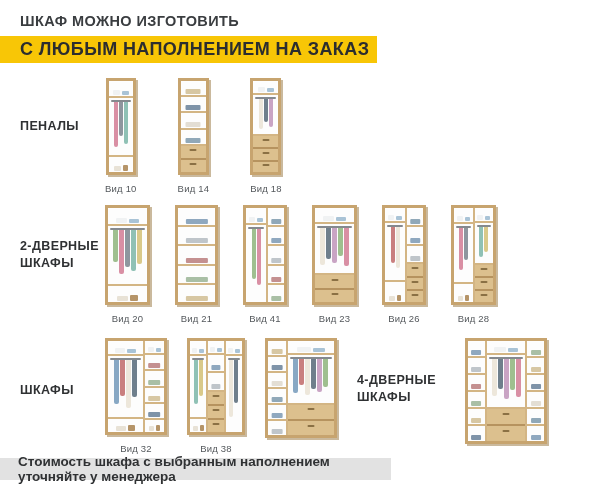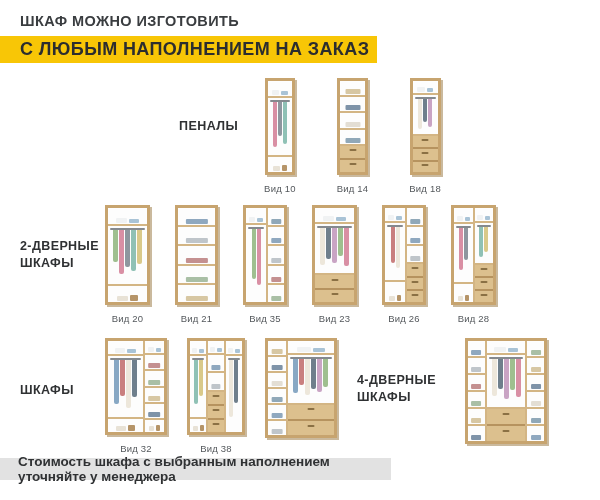--- a/index.html
+++ b/index.html
@@ -73,21 +73,21 @@
 </style>
 </head>
 <body>
 
 <div class="h1">ШКАФ МОЖНО ИЗГОТОВИТЬ</div>
 <div class="h2">
   <span>С ЛЮБЫМ НАПОЛНЕНИЕМ НА ЗАКАЗ</span>
 </div>
 
 <div id="rows">
-    <div class="row row0" style="top: 78px; justify-content: center;">
+    <div class="row row0" style="top: 78px;">
       <div class="row-label">
         <div>ПЕНАЛЫ</div>
       </div>
       <div class="row-items">
         <div class="item">
           <div class="ward" style="width: 30px; height: 97px;">
             <div class="interior">
               <div class="col" style="flex-grow: 1;">
                 <div class="seg seg-linen" style="flex-grow: 17;">
                   <div class="items-line">
@@ -276,21 +276,21 @@
                   <div class="cell">
                     <div class="folded" style="width: 9.504px; height: 5px; background: rgb(196, 144, 144);"></div>
                   </div>
                   <div class="cell">
                     <div class="folded" style="width: 9.504px; height: 5px; background: rgb(169, 191, 165);"></div>
                   </div>
                 </div>
               </div>
             </div>
           </div>
-          <div class="vid-label">Вид 35</div>
+          <div class="vid-label">Вид 41</div>
         </div>
         <div class="item">
           <div class="ward" style="width: 45px; height: 100px;">
             <div class="interior">
               <div class="col" style="flex-grow: 1;">
                 <div class="seg seg-linen" style="flex-grow: 16;">
                   <div class="items-line">
                     <div class="mini" style="width: 11.7px; height: 5px; background: rgb(240, 242, 243);"></div>
                     <div class="mini" style="width: 10.14px; height: 4px; background: rgb(169, 195, 214);"></div>
                   </div>

